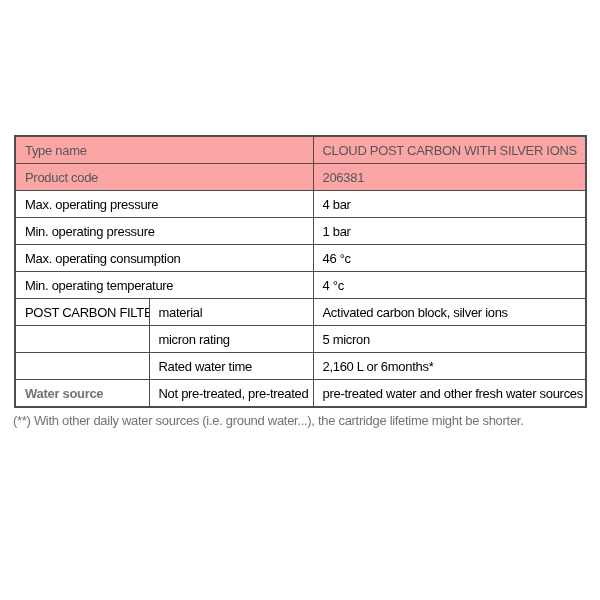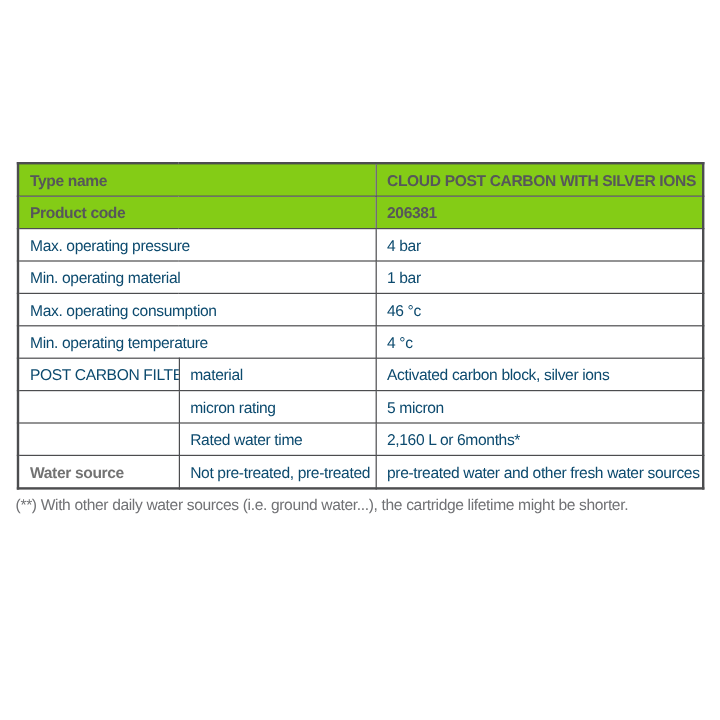--- a/index.html
+++ b/index.html
@@ -20,28 +20,28 @@
     border-collapse: collapse;
     table-layout: fixed;
     border: 2px solid #4c4d4f;
   }
   .spec-table td {
     border: 1px solid #4c4d4f;
     height: 26px;
     padding: 0 4px 0 9px;
     font-size: 13px;
     letter-spacing: -0.3px;
-    color: #0c4a6e;
+    color: #000000;
     vertical-align: middle;
     white-space: nowrap;
     overflow: hidden;
   }
   .spec-table tr.header-row td {
-    background: #84cc16;
-    font-weight: bold;
+    background: #fca5a5;
+    font-weight: normal;
     color: #56575a;
   }
   .spec-table td.bold-cell {
     font-weight: bold;
     color: #737373;
   }
   .col-label  { width: 134px; }
   .col-sub    { width: 164px; }
   .col-value  { width: 273px; }
   .notes {
@@ -70,21 +70,21 @@
     </tr>
     <tr class="header-row">
       <td colspan="2">Product code</td>
       <td>206381</td>
     </tr>
     <tr>
       <td colspan="2">Max. operating pressure</td>
       <td>4 bar</td>
     </tr>
     <tr>
-      <td colspan="2">Min. operating material</td>
+      <td colspan="2">Min. operating pressure</td>
       <td>1 bar</td>
     </tr>
     <tr>
       <td colspan="2">Max. operating consumption</td>
       <td>46 °c</td>
     </tr>
     <tr>
       <td colspan="2">Min. operating temperature</td>
       <td>4 °c</td>
     </tr>

